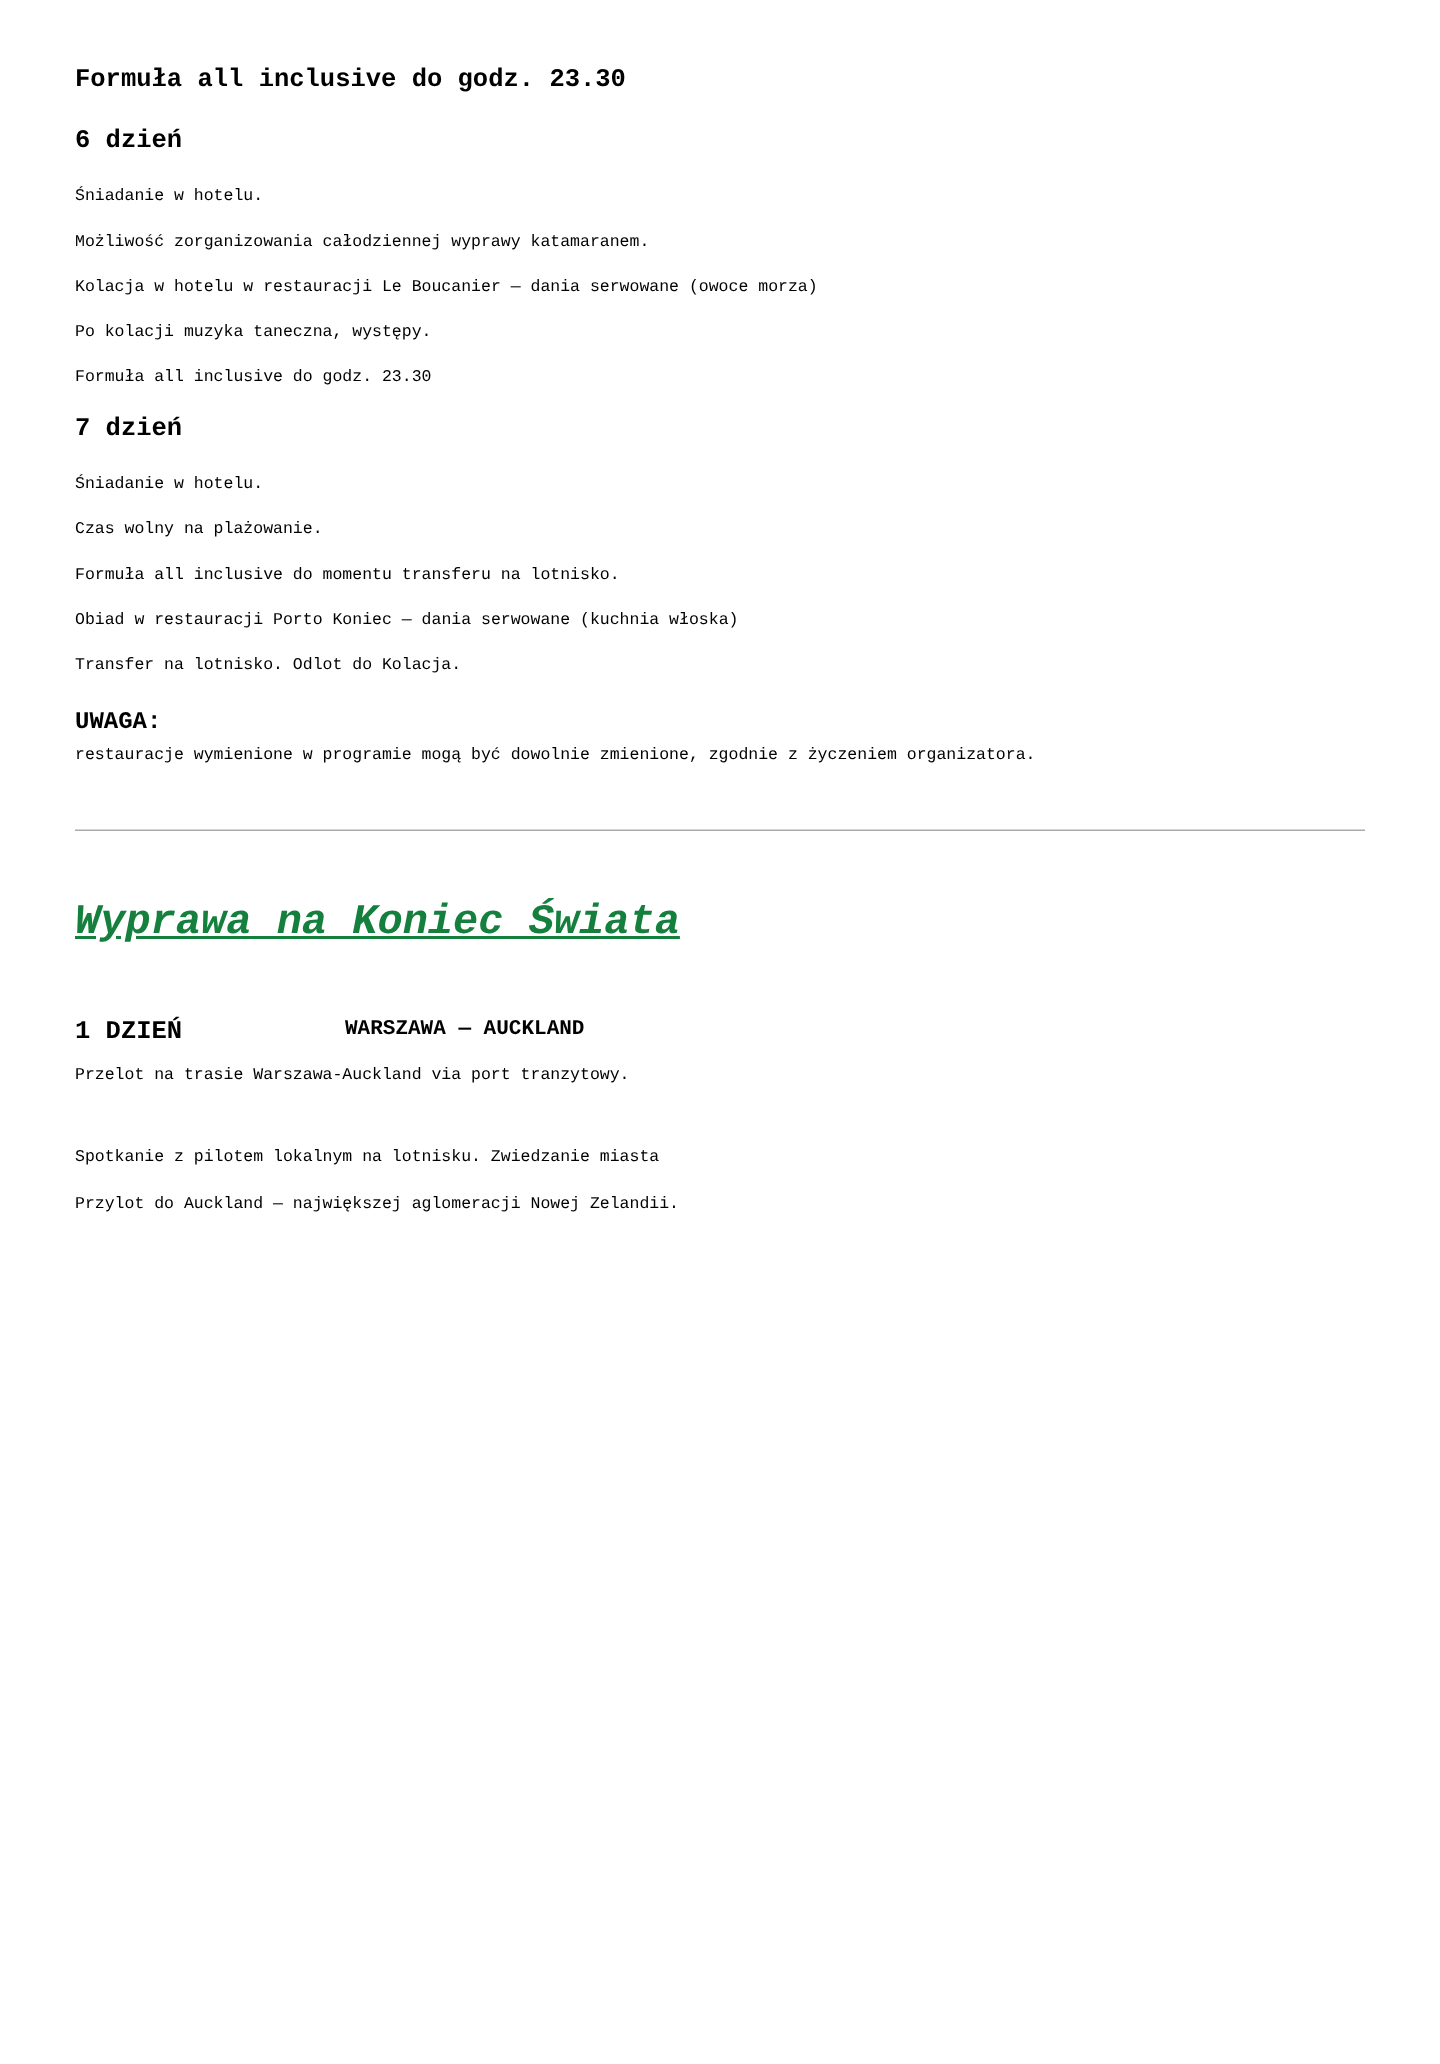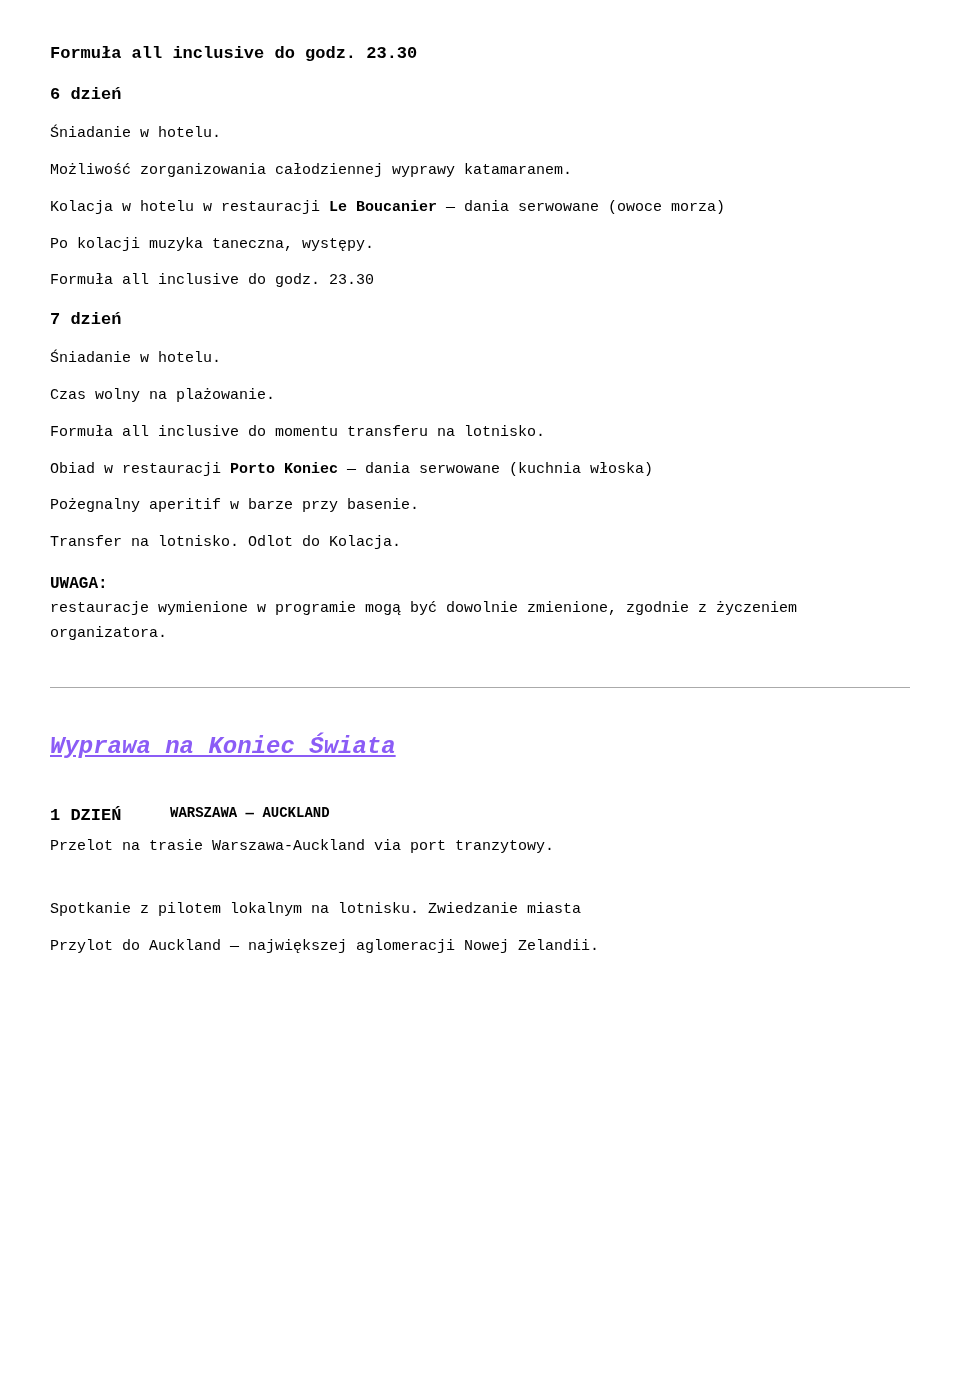--- a/index.html
+++ b/index.html
@@ -24,46 +24,47 @@
 
     .heading-bold {
       font-weight: bold;
       font-size: 17px;
       margin-bottom: 14px;
       display: block;
     }
 
     .paragraph {
       margin-bottom: 12px;
-      font-size: 15px;
+      font-size: 11px;
       line-height: 1.65;
     }
 
     .bold-inline {
-      font-weight: bold;
+      font-weight: normal;
     }
 
     .divider {
       border: none;
       border-top: 1.5px solid #aaaaaa;
       margin: 40px 0;
     }
 
     .link-title {
-      color: #8b5cf6;
+      color: #15803d;
       text-decoration: underline;
-      font-size: 24px;
+      font-size: 28px;
       font-weight: bold;
       font-style: italic;
       display: block;
       margin-bottom: 36px;
     }
 
     .day-row {
       display: flex;
+      gap: 60px;
       margin-bottom: 6px;
     }
 
     .day-label {
       font-weight: bold;
       font-size: 17px;
       min-width: 120px;
     }
 
     .day-destination {
@@ -97,21 +98,20 @@
   <p class="paragraph">Formuła all inclusive do godz. 23.30</p>
 
   <span class="heading-bold">7 dzień</span>
 
   <p class="paragraph">Śniadanie w hotelu.</p>
   <p class="paragraph">Czas wolny na plażowanie.</p>
   <p class="paragraph">Formuła all inclusive do momentu transferu na lotnisko.</p>
   <p class="paragraph">
     <span>Obiad w restauracji </span><span class="bold-inline">Porto Koniec</span><span> — dania serwowane (kuchnia włoska)</span>
   </p>
-  <p class="paragraph">Pożegnalny  aperitif w barze przy basenie.</p>
   <p class="paragraph">Transfer na lotnisko. Odlot do Kolacja.</p>
 
   <div class="uwaga-section">
     <span class="uwaga-title">UWAGA:</span>
     <p class="paragraph">restauracje wymienione w programie mogą być dowolnie zmienione, zgodnie z życzeniem organizatora.</p>
   </div>
 </div>
 
 <hr class="divider">
 

